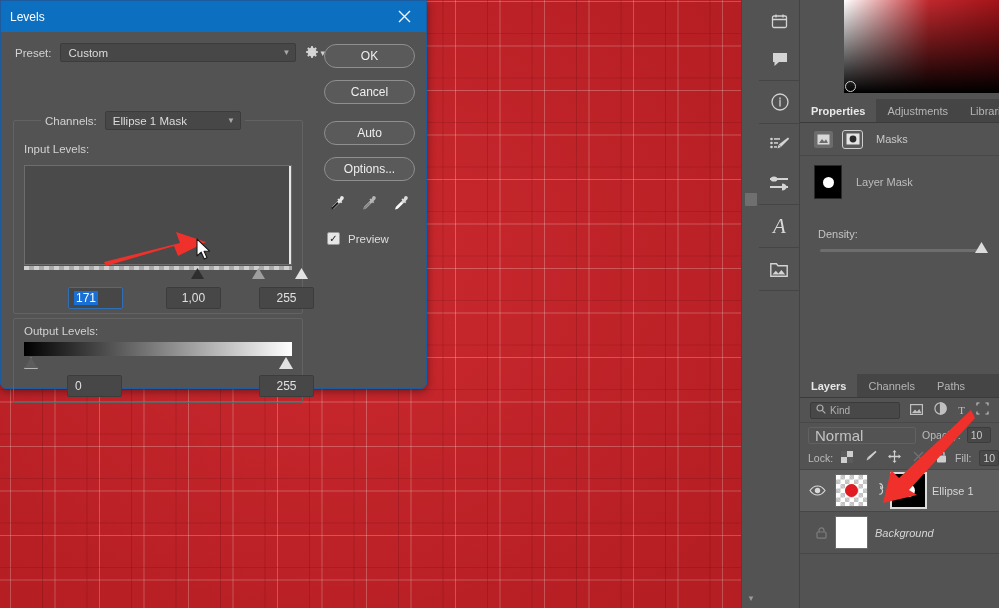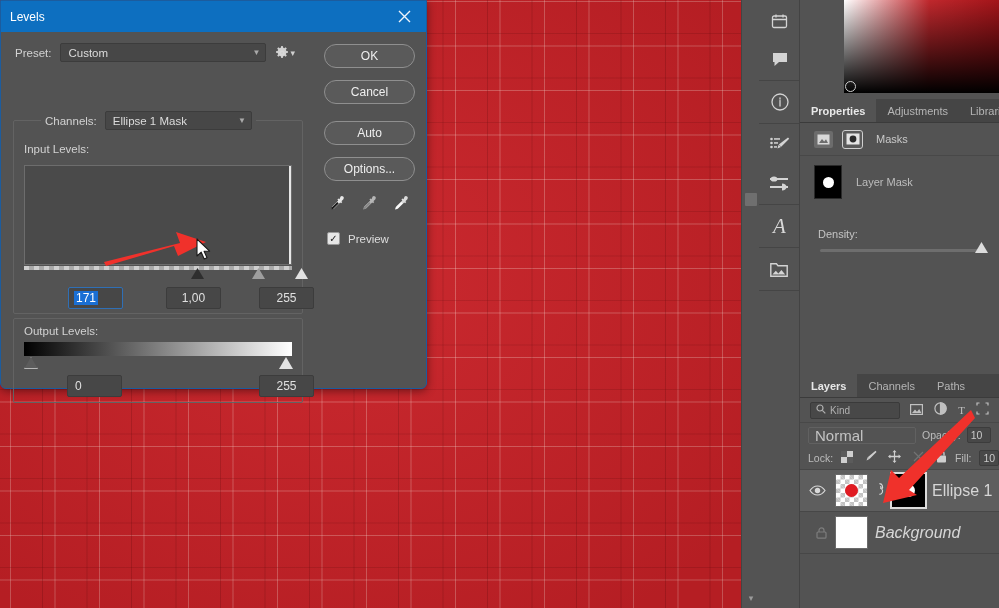--- a/index.html
+++ b/index.html
@@ -194,21 +194,21 @@
   .thumb-mask {
     width: 33px; height: 33px; background: #000; position: relative;
     outline: 2px solid #dcdcdc;
   }
   .thumb-mask::after {
     content: ""; position: absolute; left: 50%; top: 50%;
     width: 13px; height: 13px; margin: -6.5px 0 0 -6.5px;
     background: #fff; border-radius: 50%;
   }
   .thumb-white { width: 33px; height: 33px; background: #fff; border: 1px solid #6a6a6a; }
-  .layer-name { font-size: 16px; color: #d6d6d6; }
+  .layer-name { font-size: 11px; color: #d6d6d6; }
   .layer-name.italic { font-style: italic; }
   .lock-cell { width: 22px; display: flex; justify-content: center; color: #8d8d8d; }
 
   
   .levels-dialog {
     position: absolute; left: 0; top: 0; width: 427px; height: 389px;
     background: #535353; border: 1px solid #1c5c9e;
     border-radius: 0 0 6px 6px;
     box-shadow: 0 2px 10px rgba(0,0,0,0.45);
   }
@@ -563,37 +563,37 @@
         <svg width="15" height="15" viewBox="0 0 15 15" fill="none" stroke="#eef4fb" stroke-width="1.4">
           <path d="M2 2l11 11M13 2L2 13"></path>
         </svg>
       </span>
     </div>
 
     <div class="dlg-body">
 
       <div class="preset-row">
         <span class="lbl">Preset:</span>
-        <div class="select-box" style="width:206px;align-items:center;">
+        <div class="select-box" style="width:236px;align-items:center;">
           <span>Custom</span>
           <span class="caret">▼</span>
         </div>
         <span class="gear">
           <svg width="14" height="14" viewBox="0 0 14 14" fill="#d8d8d8">
             <path d="M7 4.4A2.6 2.6 0 1 0 7 9.6 2.6 2.6 0 0 0 7 4.4zm0 1.5a1.1 1.1 0 1 1 0 2.2 1.1 1.1 0 0 1 0-2.2z"></path>
             <path d="M6.2 0h1.6l.25 1.6 1.3.55L10.6 1.2l1.2 1.2-.95 1.25.55 1.3L13 5.2v1.6l-1.6.25-.55 1.3.95 1.25-1.2 1.2-1.25-.95-1.3.55L7.8 12h-1.6l-.25-1.6-1.3-.55L3.4 10.8 2.2 9.6l.95-1.25-.55-1.3L1 6.8V5.2l1.6-.25.55-1.3L2.2 2.4l1.2-1.2 1.25.95 1.3-.55z" opacity="0.95"></path>
           </svg>
           <span style="font-size:9px;color:#cfcfcf;">▾</span>
         </span>
       </div>
 
       <div class="group-box">
         <div class="channel-row">
           <span class="lbl">Channels:</span>
-          <div class="select-box" style="width:147px;">
+          <div class="select-box" style="width:136px;">
             <span>Ellipse 1 Mask</span>
             <span class="caret">▼</span>
           </div>
         </div>
 
         <div class="section-label" style="left:10px;top:22px;"></div>
         <div class="section-label" style="left:10px;top:22px;">Input Levels:</div>
 
         <div style="position:absolute;left:0;top:44px;width:100%;height:150px;">
           <div class="histogram">

